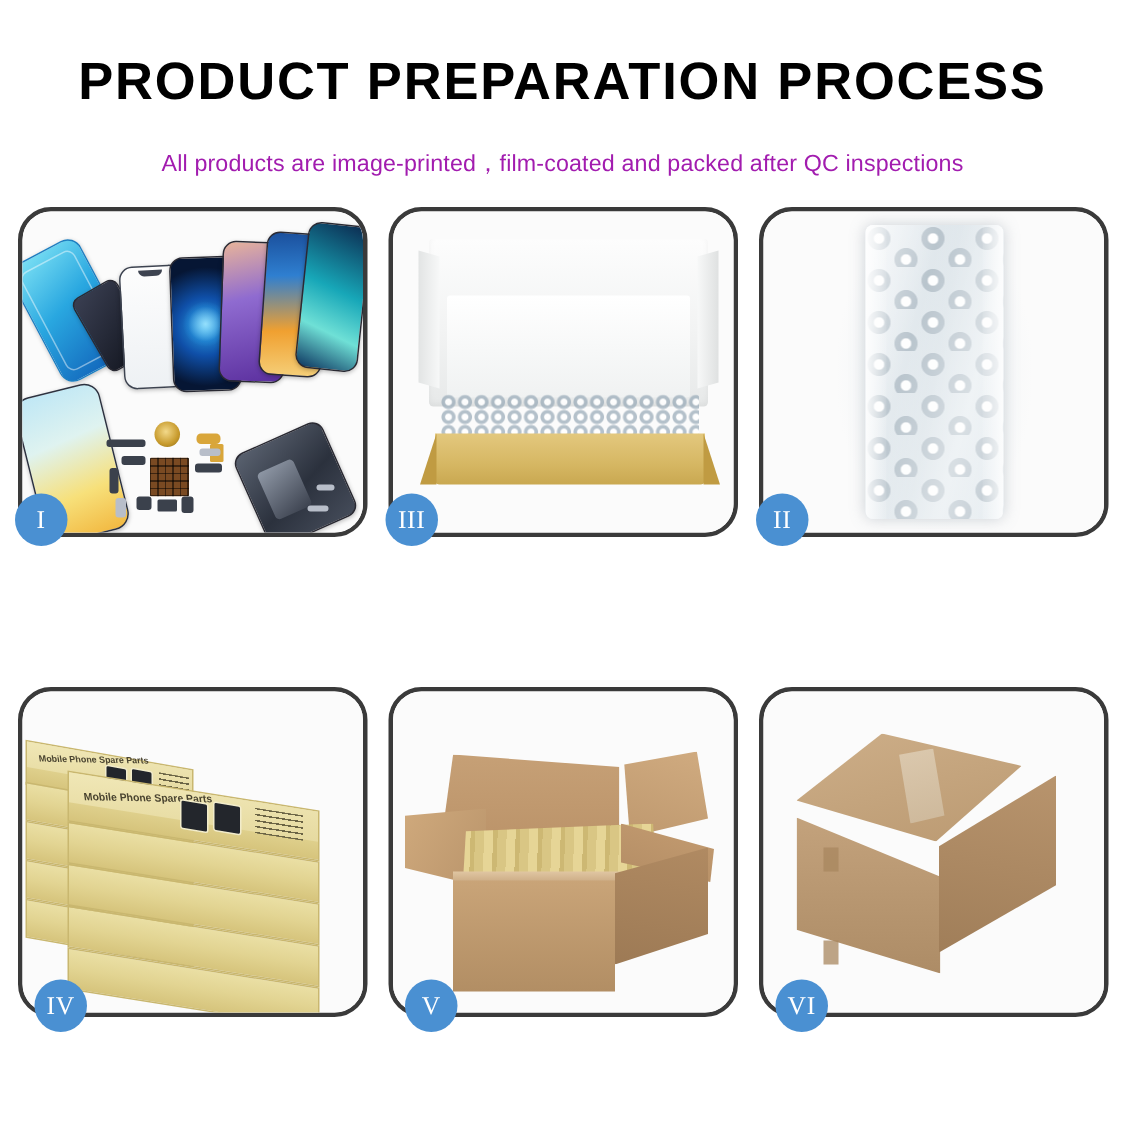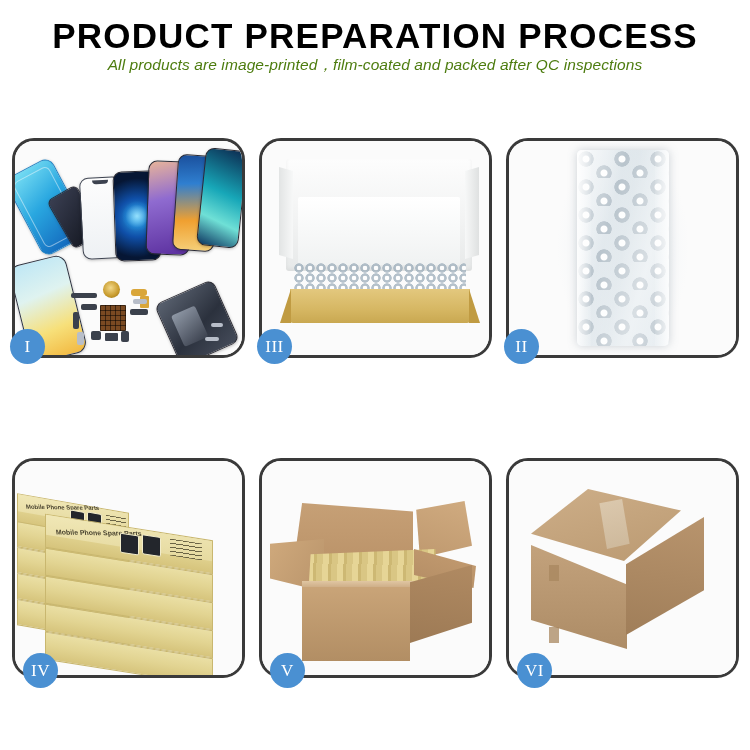--- a/index.html
+++ b/index.html
@@ -11,40 +11,39 @@
     width: 750px;
     height: 750px;
     font-family: "Liberation Sans", sans-serif;
     overflow: hidden;
     position: relative;
   }
 
   
   .header {
     text-align: center;
-    padding-top: 18px;
+    padding-top: 37px;
   }
   .title {
     font-family: "Liberation Sans", sans-serif;
     font-size: 35px;
     font-weight: bold;
     letter-spacing: 1.2px;
     color: #000000;
     line-height: 1.05;
     margin: 0;
     white-space: nowrap;
   }
   .subtitle {
     font-family: "Liberation Sans", sans-serif;
     font-size: 15.5px;
-    color: #4d7c0f;
-    margin: 0 0 0 0;
+    color: #a21caf;
+    margin: 25px 0 0 0;
     letter-spacing: 0.1px;
     white-space: nowrap;
-    font-style: italic;
   }
 
   
   .grid {
     position: absolute;
     left: 12px;
     top: 138px;
     width: 726px;
     display: grid;
     grid-template-columns: 233px 233px 233px;

